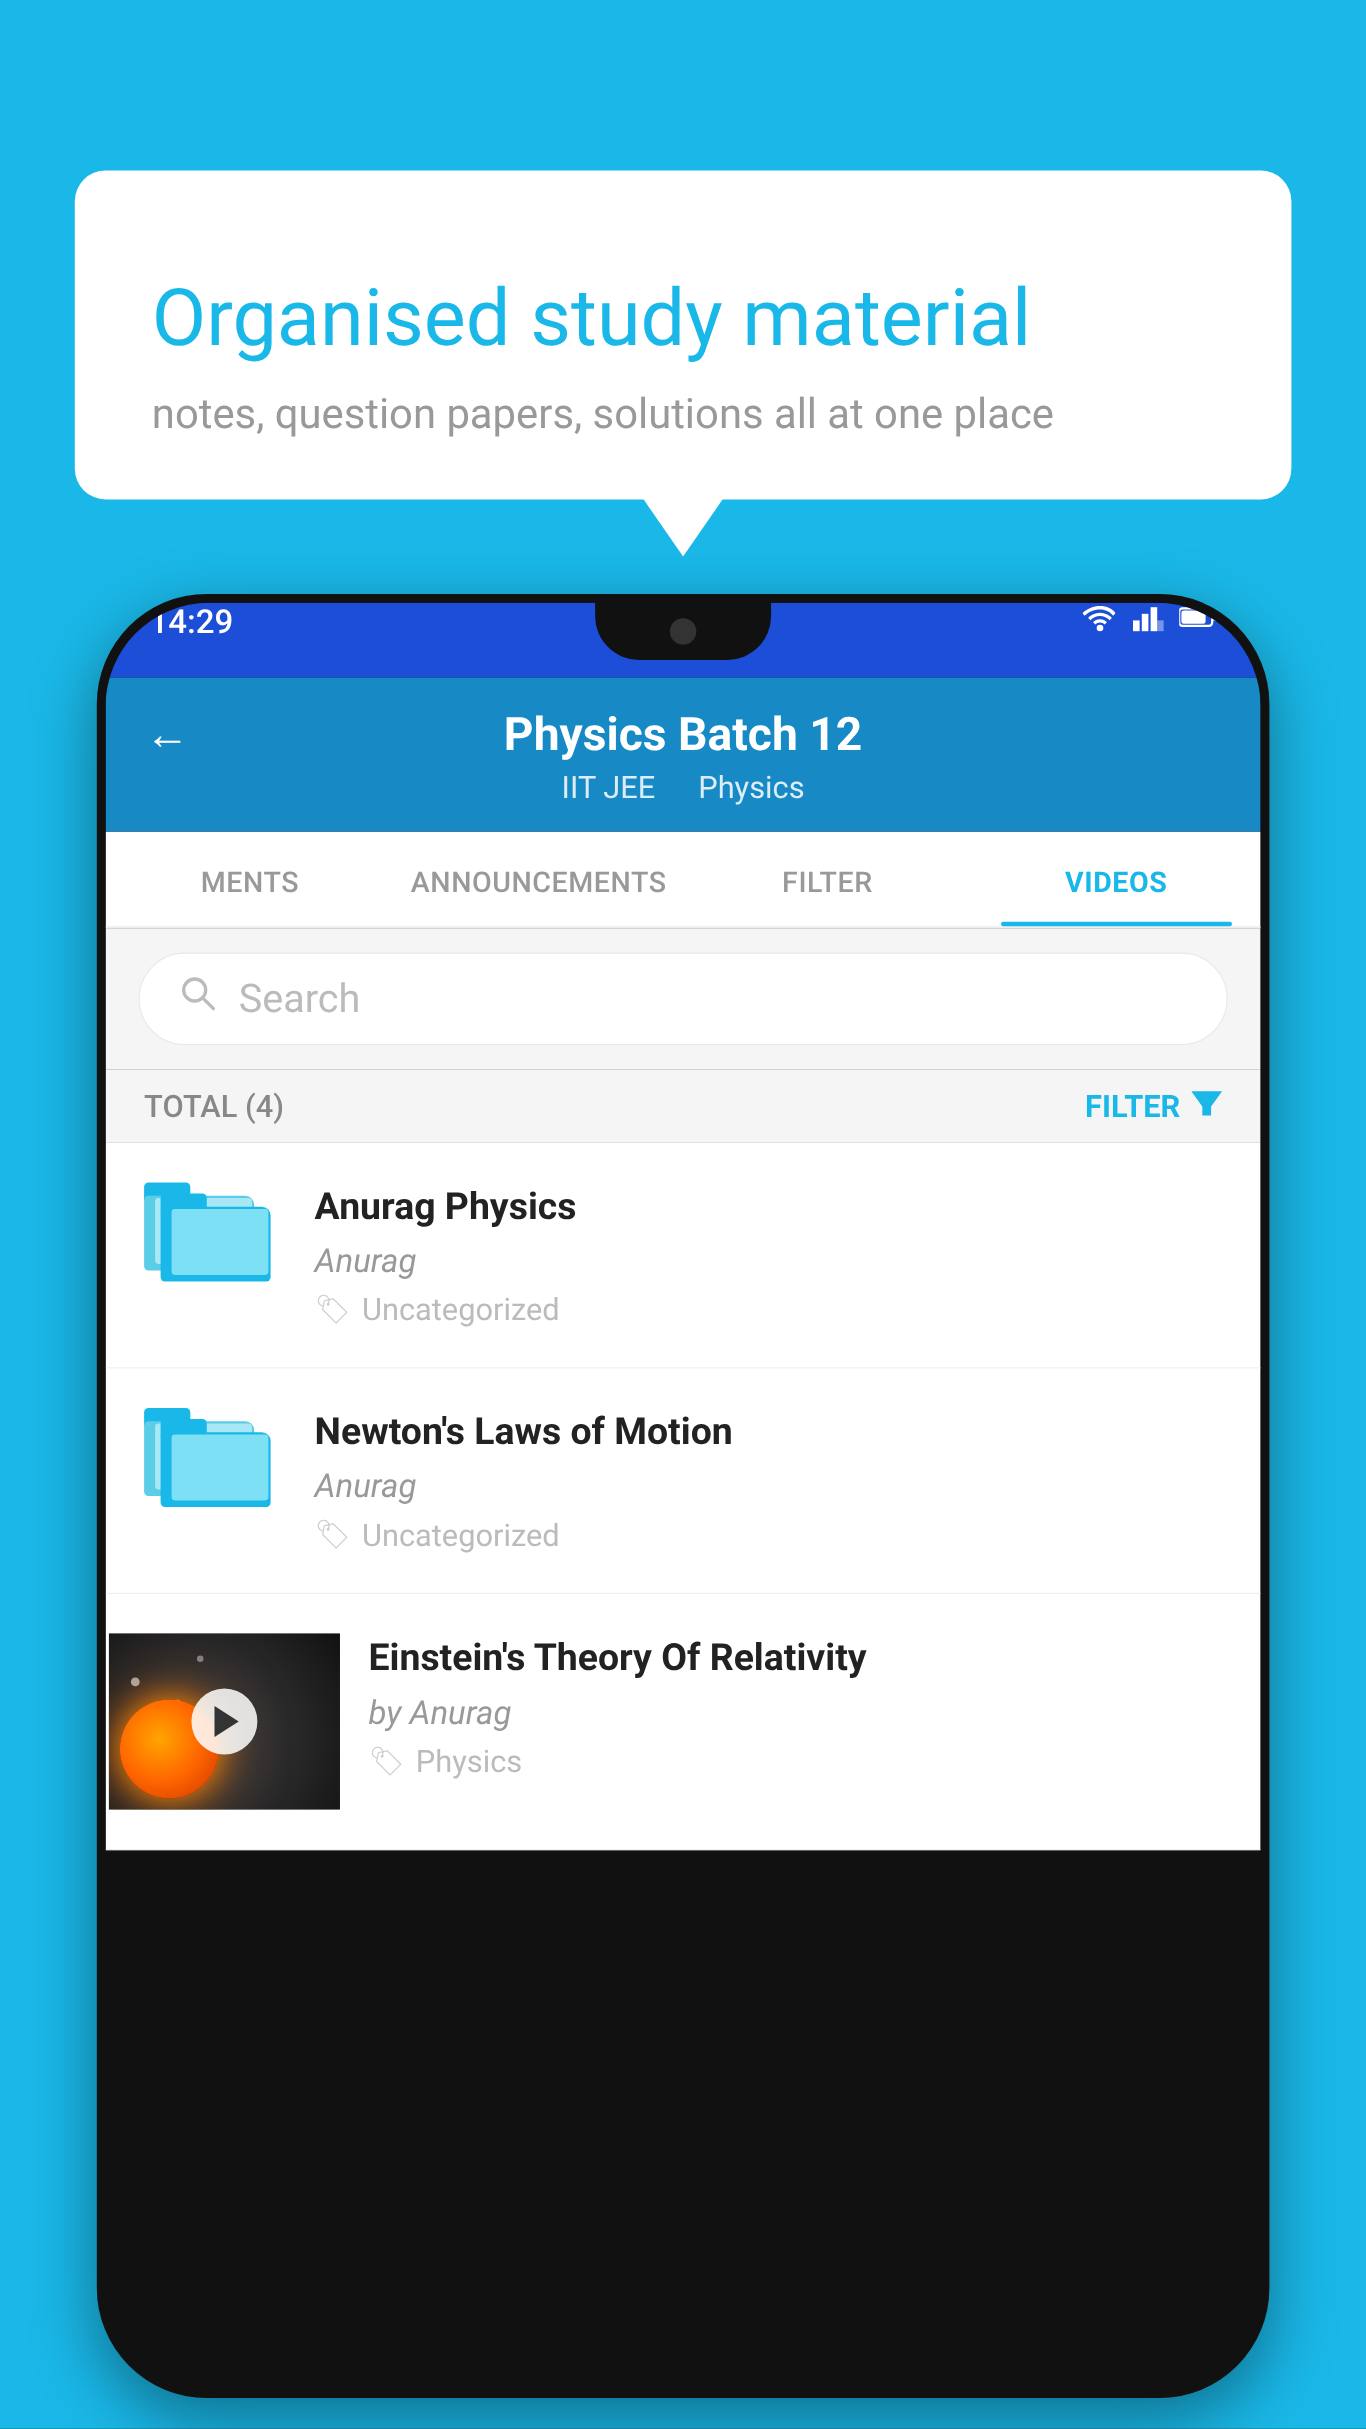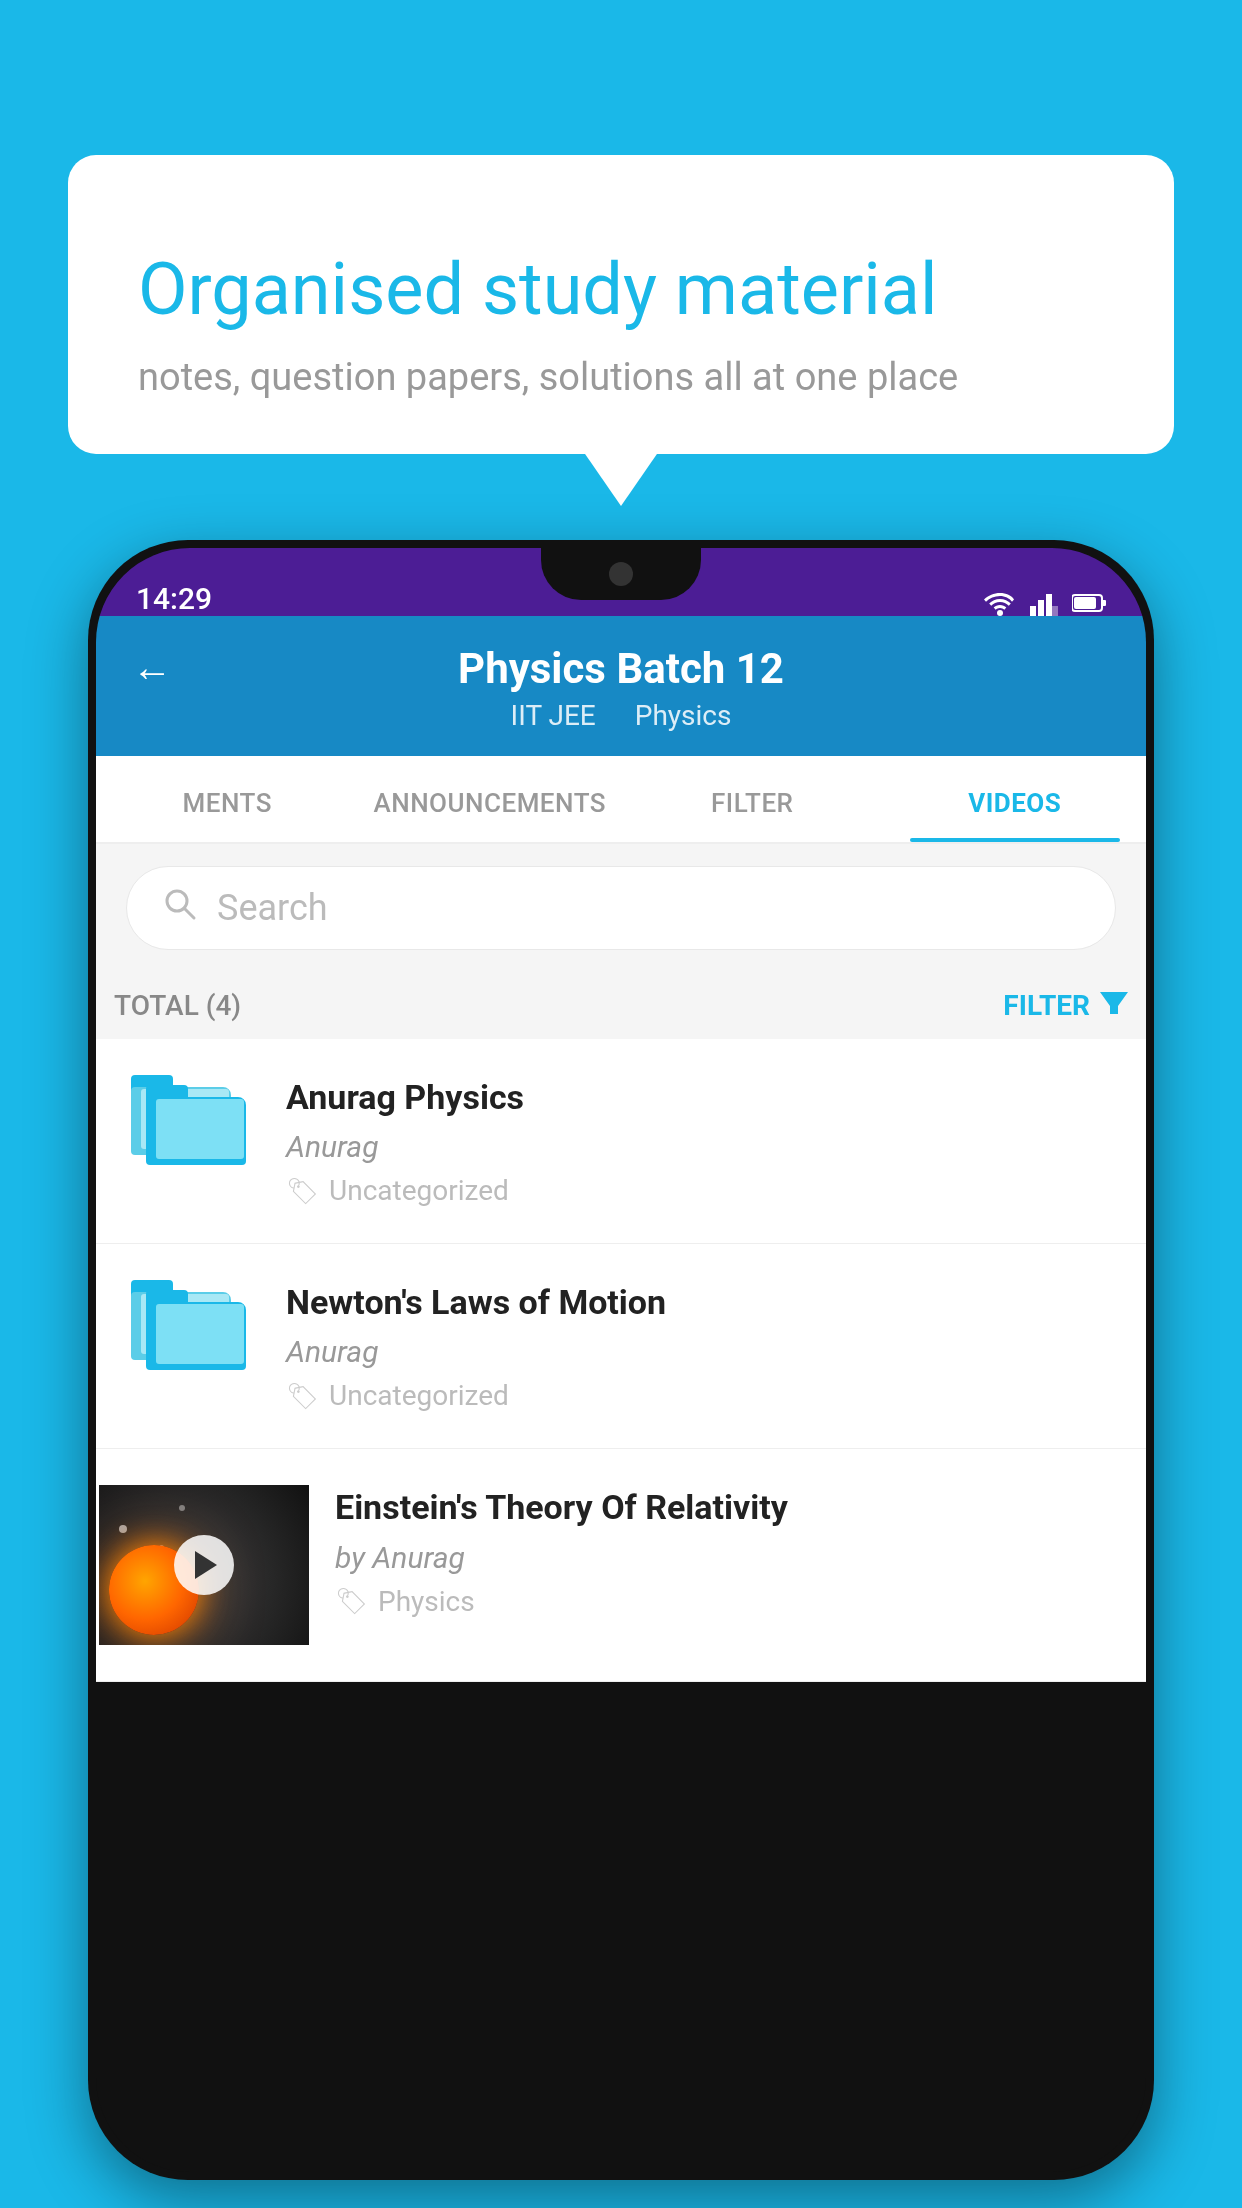--- a/index.html
+++ b/index.html
@@ -68,24 +68,24 @@
       width: 100%;
       height: 100%;
       background: #111;
       border-radius: 94px;
       overflow: hidden;
       position: relative;
     }
 
     
     .status-bar {
-      background: #4c1d95;
+      background: #1d4ed8;
       height: 68px;
       display: flex;
-      align-items: flex-end;
+      align-items: flex-start;
       justify-content: space-between;
       padding: 0 40px;
       position: relative;
     }
 
     .status-time {
       color: white;
       font-size: 30px;
       font-weight: 500;
     }
@@ -208,21 +208,21 @@
     }
 
     .search-placeholder {
       color: #bbb;
       font-size: 36px;
     }
 
     
     .filter-bar {
       background: #f5f5f5;
-      padding: 16px 18px;
+      padding: 16px 35px;
       display: flex;
       align-items: center;
       justify-content: space-between;
       text-align: right;
     }
 
     .total-count {
       color: #888;
       font-size: 28px;
       font-weight: 500;

